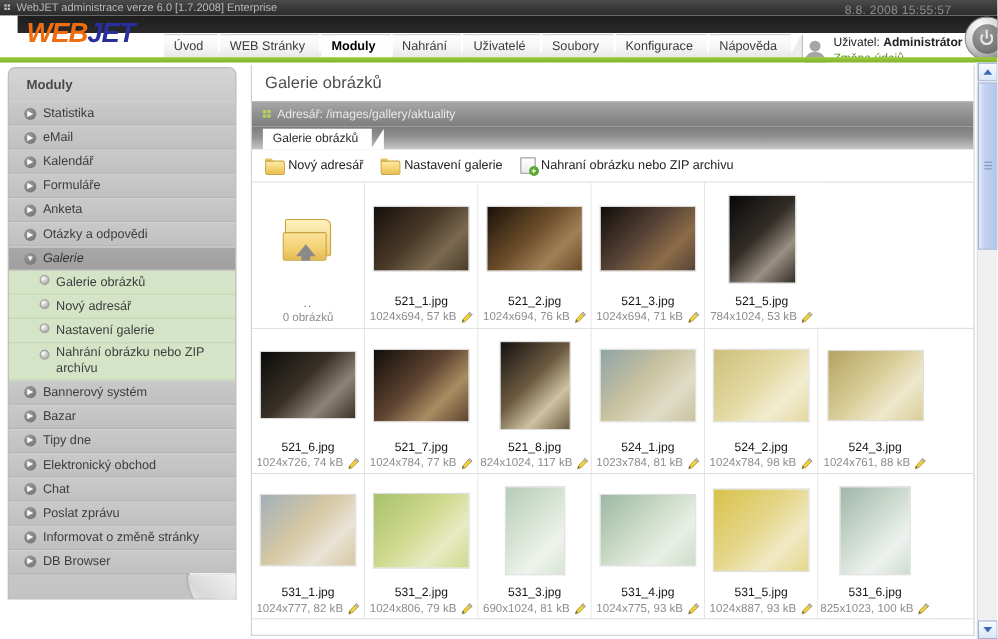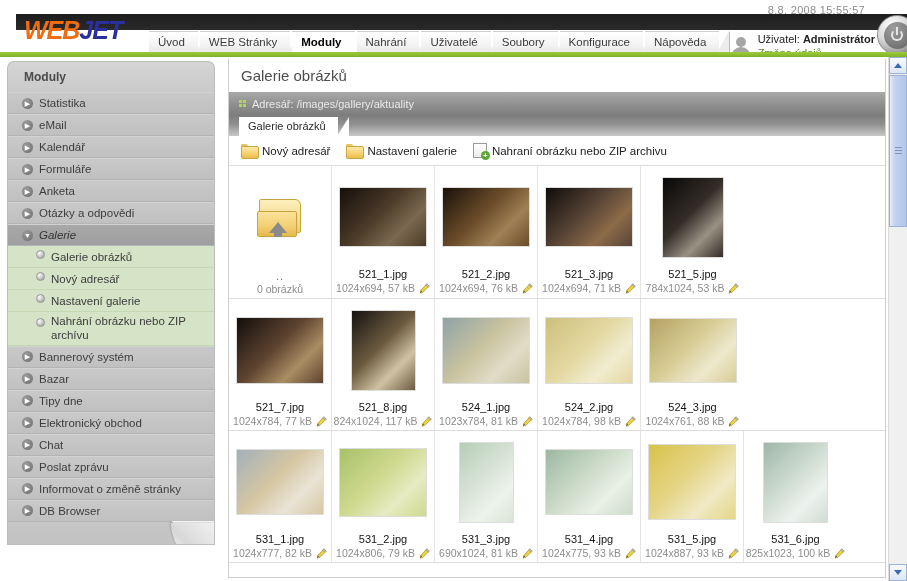--- a/index.html
+++ b/index.html
@@ -487,20 +487,29 @@
     width: 7px; height: 8px;
   }
   .vs-grip i { display:block; height:1px; background:#7f93bb; margin-bottom:2px;}
   .vs-down-wrap { position: absolute; bottom: 0; left: 0; }
 </style>
 </head>
 <body>
 
 <div id="app">
 
+  <div class="titlebar">
+    <span class="tb-glyph">
+        <i></i>
+        <i></i>
+        <i></i>
+        <i></i>
+      </span>
+    <span>WebJET administrace verze 6.0 [1.7.2008] Enterprise</span>
+  </div>
 
   <div class="header">
     <div class="header-dark"></div>
 
     <div class="clock">8.8. 2008 15:55:57</div>
 
     <div class="logo">
       <span class="web">WEB</span><span class="jet">JET</span>
     </div>
 
@@ -736,20 +745,34 @@
                     <path d="M8.6 0.9 L11.1 3.4 L9.9 4.6 L7.4 2.1z" fill="#c9c9c9" stroke="#7a7a7a" stroke-width="0.5"></path>
                     <path d="M1.2 11.1 L2.1 8 L3.4 9.3z" fill="#5f5f5f"></path>
                   </svg></span>
               </div>
             </div>
         </div>
 
         <div class="grid-row">
           <div class="cell">
               <div class="thumb-wrap">
+                <div class="thumb" style="width: 88px; height: 62px; background: linear-gradient(135deg, rgb(11, 11, 11) 0%, rgb(58, 50, 39) 45%, rgb(141, 132, 120) 72%, rgb(58, 50, 39) 100%);"></div>
+              </div>
+              <div class="fname">521_6.jpg</div>
+              <div class="fmeta">
+                <span>1024x726, 74 kB</span>
+                <span class="pencil"><svg viewBox="0 0 12 12" width="11" height="11">
+                    <path d="M8.6 0.9 L11.1 3.4 L4.3 10.2 L1.2 11.1 L2.1 8z" fill="#f2d23b" stroke="#8a7520" stroke-width="0.6"></path>
+                    <path d="M8.6 0.9 L11.1 3.4 L9.9 4.6 L7.4 2.1z" fill="#c9c9c9" stroke="#7a7a7a" stroke-width="0.5"></path>
+                    <path d="M1.2 11.1 L2.1 8 L3.4 9.3z" fill="#5f5f5f"></path>
+                  </svg></span>
+              </div>
+            </div>
+          <div class="cell">
+              <div class="thumb-wrap">
                 <div class="thumb" style="width: 88px; height: 67px; background: linear-gradient(135deg, rgb(18, 14, 11) 0%, rgb(94, 67, 48) 45%, rgb(169, 141, 99) 72%, rgb(94, 67, 48) 100%);"></div>
               </div>
               <div class="fname">521_7.jpg</div>
               <div class="fmeta">
                 <span>1024x784, 77 kB</span>
                 <span class="pencil"><svg viewBox="0 0 12 12" width="11" height="11">
                     <path d="M8.6 0.9 L11.1 3.4 L4.3 10.2 L1.2 11.1 L2.1 8z" fill="#f2d23b" stroke="#8a7520" stroke-width="0.6"></path>
                     <path d="M8.6 0.9 L11.1 3.4 L9.9 4.6 L7.4 2.1z" fill="#c9c9c9" stroke="#7a7a7a" stroke-width="0.5"></path>
                     <path d="M1.2 11.1 L2.1 8 L3.4 9.3z" fill="#5f5f5f"></path>
                   </svg></span>

